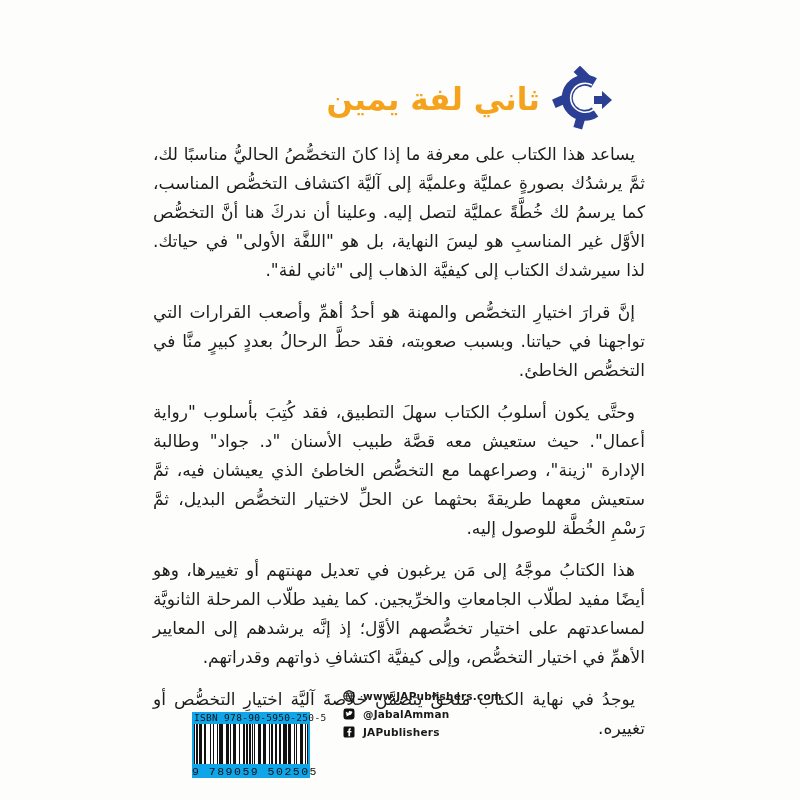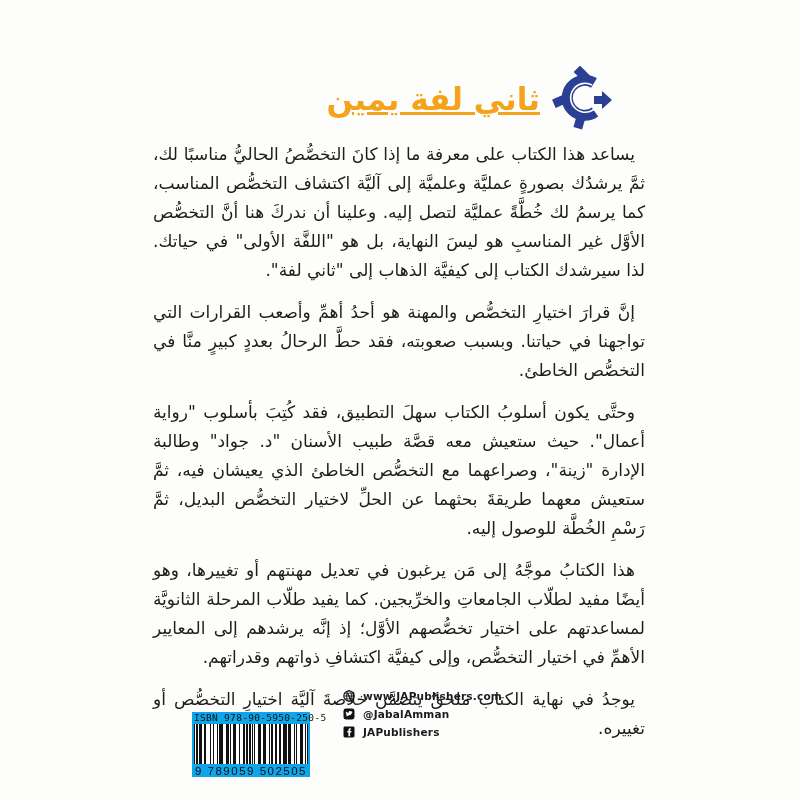--- a/index.html
+++ b/index.html
@@ -16,21 +16,21 @@
 
   
   .brand{
     position:absolute;top:66px;right:186px;
     display:flex;align-items:center;gap:10px;
     direction:rtl;
   }
   .brand-icon{width:64px;height:66px;flex:0 0 auto;}
   .brand-title{
     font-size:31px;font-weight:bold;
-    letter-spacing:0;line-height:66px;text-decoration:underline;
+    letter-spacing:0;line-height:66px;
   }
 
   
   .body-text{
     position:absolute;top:140px;right:155px;width:492px;
     direction:rtl;
   }
   .body-text p{
     margin:0 0 13px 0;
     font-size:17px;line-height:29px;
@@ -53,21 +53,21 @@
   .bars{
     display:flex;height:40px;width:114px;margin-left:2px;
     align-items:stretch;
   }
   .bars .m{height:100%;}
   .bars .b1{background:#111;}
   .bars .b0{background:#fff;}
   .barcode-digits{
     font-size:11.5px;color:#111;letter-spacing:1.5px;
     margin:1px 0 0 0;text-align:center;white-space:nowrap;
-    font-family:Liberation Sans, sans-serif;
+    font-family:Liberation Mono, monospace;
   }
 
   .social{
     position:absolute;left:343px;top:690px;
     display:flex;flex-direction:column;gap:6px;
   }
   .social-row{display:flex;align-items:center;gap:8px;}
   .social-row .sicon{width:12px;height:12px;flex:0 0 auto;display:block;}
   .social-label{
     font-size:10.5px;font-weight:bold;color:#1a1a1a;

